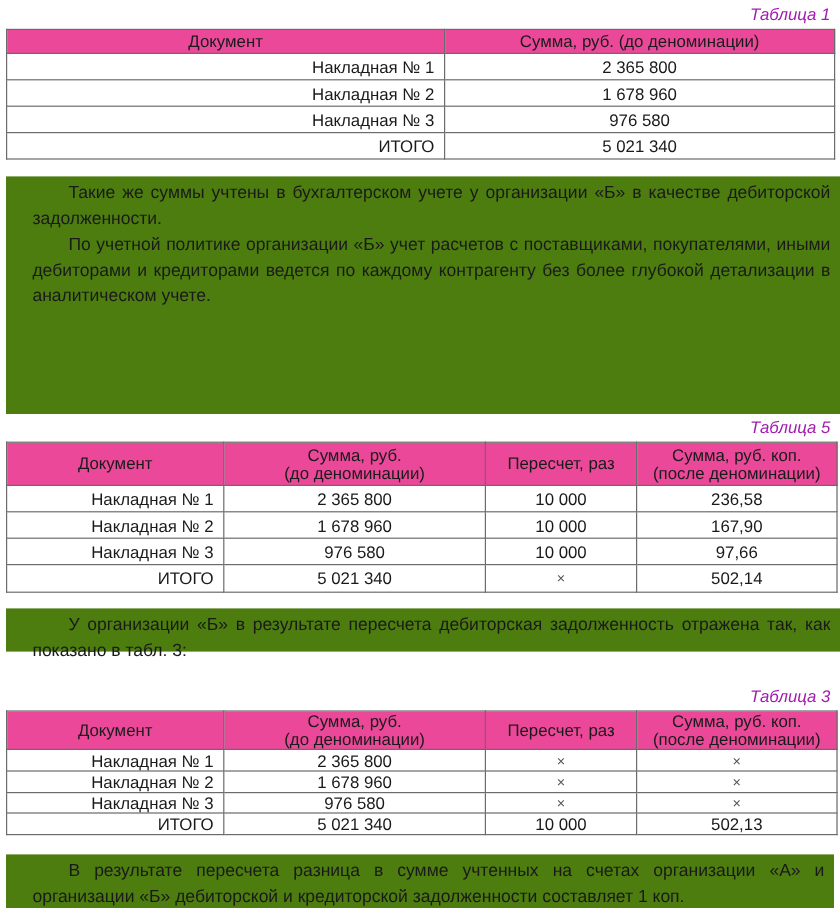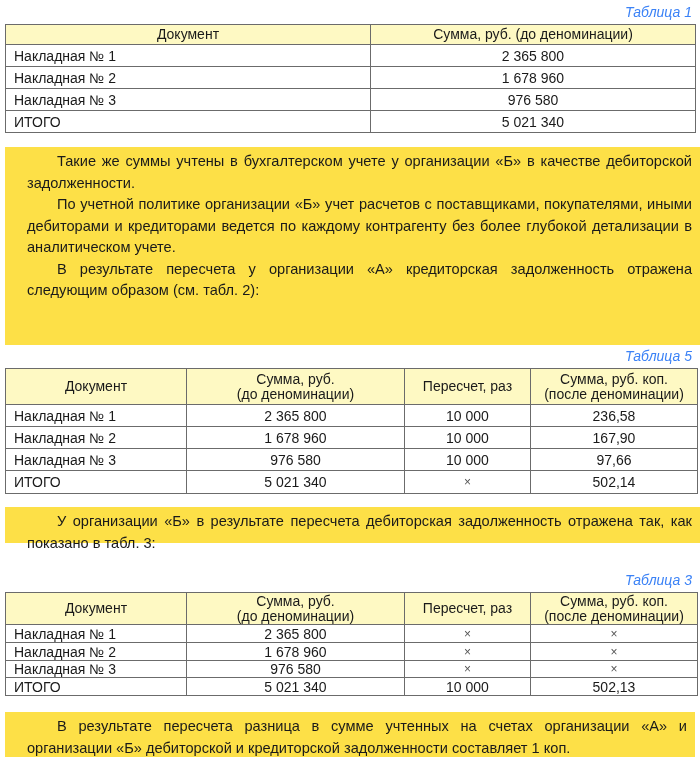--- a/index.html
+++ b/index.html
@@ -2,35 +2,35 @@
 <html><head>
   <meta charset="utf-8">
   <style>
     html, body { margin: 0; padding: 0; background: #ffffff; }
     body {
       width: 700px; height: 757px; position: relative; overflow: hidden;
       font-family: "Liberation Sans", sans-serif; color: #1a1a1a;
     }
     .caption {
       position: absolute; right: 8px;
-      font-style: italic; font-size: 14px; color: #3b82f6;
+      font-style: italic; font-size: 14px; color: #a21caf;
     }
     table.t {
       position: absolute; left: 5px; border-collapse: collapse;
       font-size: 14px; table-layout: fixed;
     }
     table.t td, table.t th {
       border: 1.5px solid #6b6b6b; padding: 0 8px; font-weight: normal;
     }
-    table.t th { background: #fef9c3; text-align: center; line-height: 15px; }
+    table.t th { background: #ec4899; text-align: center; line-height: 15px; }
     table.t td.num { text-align: center; }
-    table.t td.doc { text-align: left; margin-top: 25px; }
+    table.t td.doc { text-align: right; margin-top: 25px; }
     .x { color: #555; font-size: 12px; }
     .box {
-      position: absolute; left: 5px; right: 0; background: #fde047;
+      position: absolute; left: 5px; right: 0; background: #4d7c0f;
       font-size: 14.6px; line-height: 21.5px; padding: 4px 8px 2px 22px;
       text-align: justify; box-sizing: border-box;
     }
     .box p { margin: 0; text-indent: 30px; }
   </style>
 </head>
 <body>
 
 <div class="caption" style="top:4px;">Таблица 1</div>
 <table class="t" style="top:24px; width:690px;">
@@ -58,21 +58,20 @@
   <tr style="height:22px;">
     <td class="doc">ИТОГО</td>
     <td class="num">5 021 340</td>
   </tr>
 </tbody>
   </table>
 
 <div class="box" style="top:147px; height:198px;">
   <p>Такие же суммы учтены в бухгалтерском учете у организации «Б» в качестве дебиторской задолженности.</p>
   <p>По учетной политике организации «Б» учет расчетов с поставщиками, покупателями, иными дебиторами и кредиторами ведется по каждому контрагенту без более глубокой детализации в аналитическом учете.</p>
-  <p>В результате пересчета у организации «А» кредиторская задолженность отражена следующим образом (см. табл. 2):</p>
 </div>
 
 <div class="caption" style="top:348px;">Таблица 5</div>
 <table class="t" style="top:368px; width:692px;">
   <colgroup>
       <col style="width:181px">
       <col style="width:218px">
       <col style="width:126px">
       <col style="width:167px">
     </colgroup>

